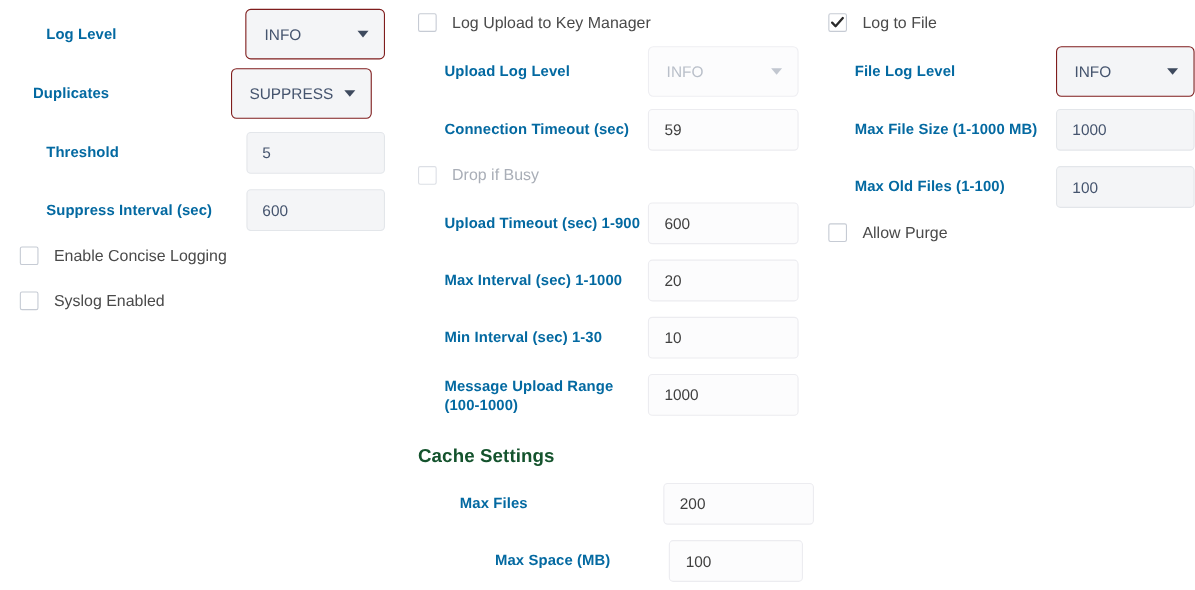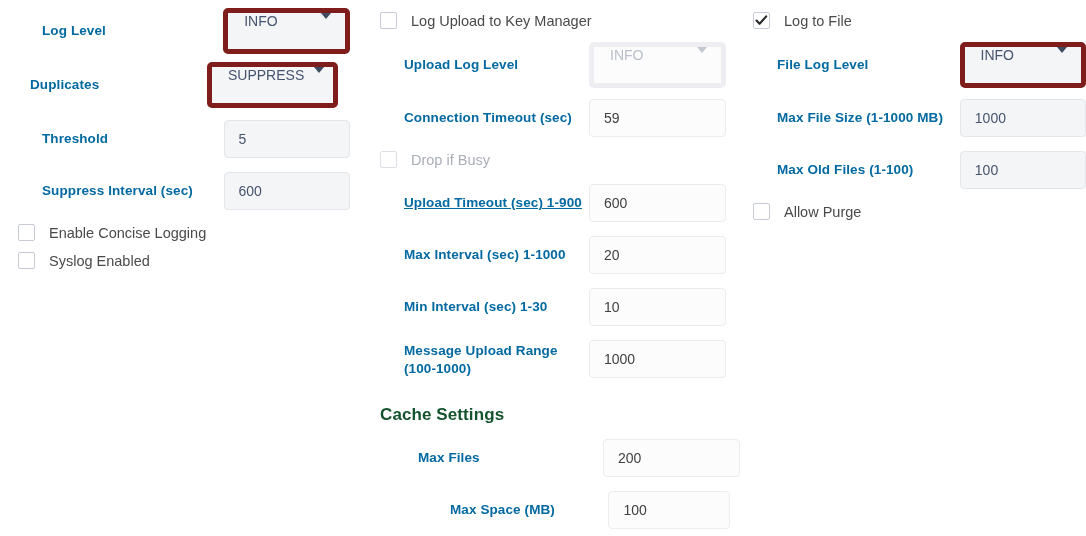--- a/index.html
+++ b/index.html
@@ -60,24 +60,25 @@
   .text-input.is-disabled {
     background: #fcfcfd;
     border-color: #ececf0;
     color: #404040;
   }
 
   
   .select-box {
     box-sizing: border-box;
     height: 46px;
-    border: 5px solid #7f1d1d;
+    border: 1px solid #7f1d1d;
     border-radius: 5px;
     background: #f4f5f7;
     display: flex;
+    align-items: center;
     justify-content: space-between;
     padding: 0 14px 0 16px;
     font-size: 14px;
     color: #45546e;
     cursor: pointer;
   }
   .select-box.is-disabled {
     background: #fcfcfd;
     border-color: #eeeef2;
     color: #b9bfc9;
@@ -166,21 +167,21 @@
       <div class="text-input" style="width:131px;">
         <span>600</span>
       </div>
     </div>
 
     <div class="checkbox-row" style="left:18px; top:224px;">
       <span class="checkbox"></span>
       <span class="checkbox-label">Enable Concise Logging</span>
     </div>
 
-    <div class="checkbox-row" style="left:18px; top:252px;">
+    <div class="checkbox-row" style="left:18px; top:265px;">
       <span class="checkbox"></span>
       <span class="checkbox-label">Syslog Enabled</span>
     </div>
   </div>
 
   <div class="column" id="col-upload">
 
     <div class="checkbox-row" style="left:10px; top:12px;">
       <span class="checkbox"></span>
       <span class="checkbox-label">Log Upload to Key Manager</span>
@@ -200,21 +201,21 @@
         <span>59</span>
       </div>
     </div>
 
     <div class="checkbox-row" style="left:10px; top:151px;">
       <span class="checkbox is-disabled"></span>
       <span class="checkbox-label is-disabled">Drop if Busy</span>
     </div>
 
     <div class="form-row" style="left:10px; top:184px; width:350px;">
-      <div class="field-label" style="width:185px;text-decoration:underline;">Upload Timeout (sec) 1-900</div>
+      <div class="field-label" style="width:185px;">Upload Timeout (sec) 1-900</div>
       <div class="text-input is-disabled" style="width:137px;">
         <span>600</span>
       </div>
     </div>
 
     <div class="form-row" style="left:10px; top:236px; width:350px;">
       <div class="field-label" style="width:185px;">Max Interval (sec) 1-1000</div>
       <div class="text-input is-disabled" style="width:137px;">
         <span>20</span>
       </div>

